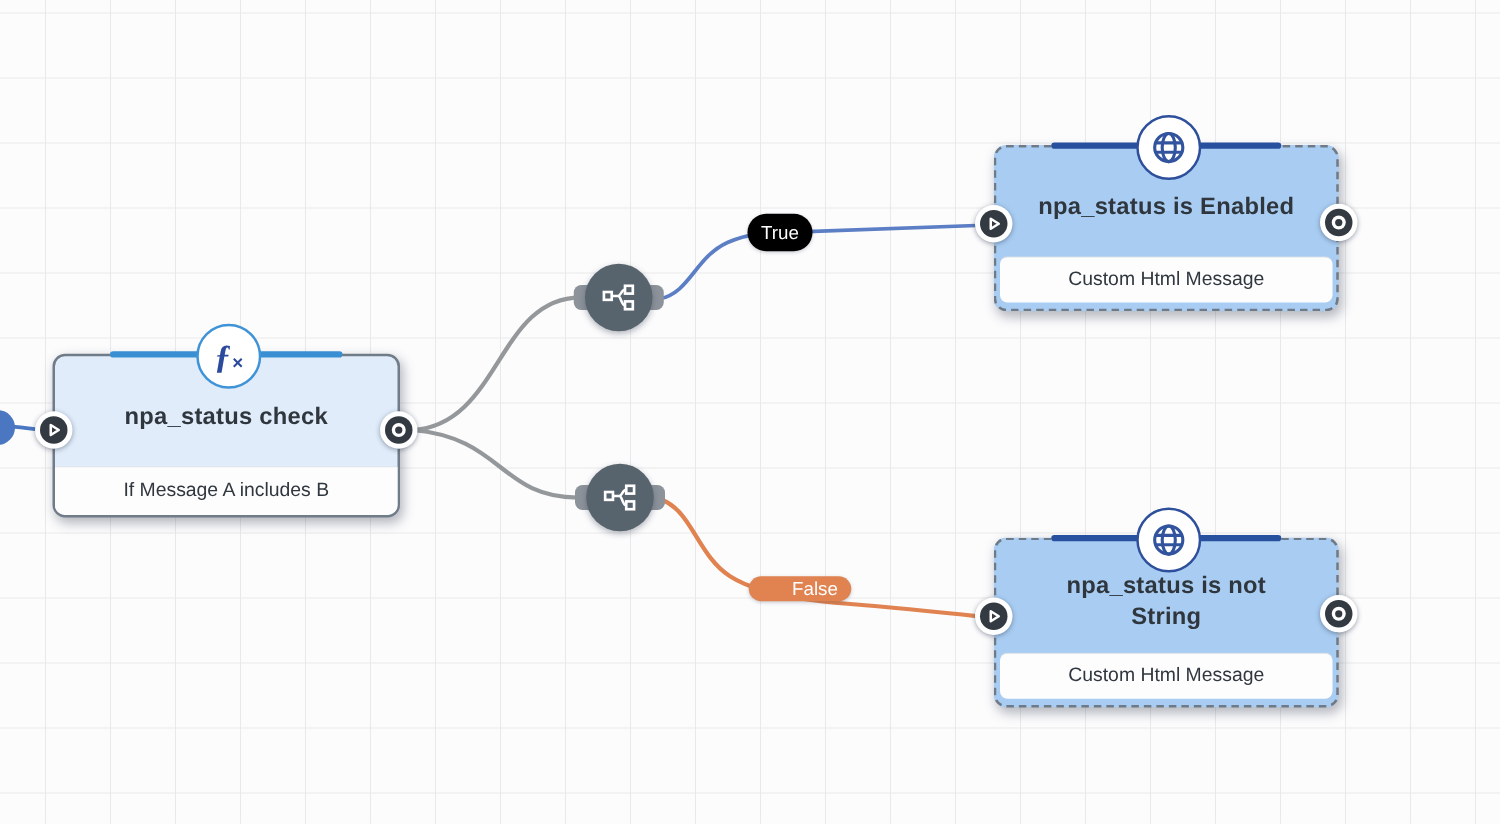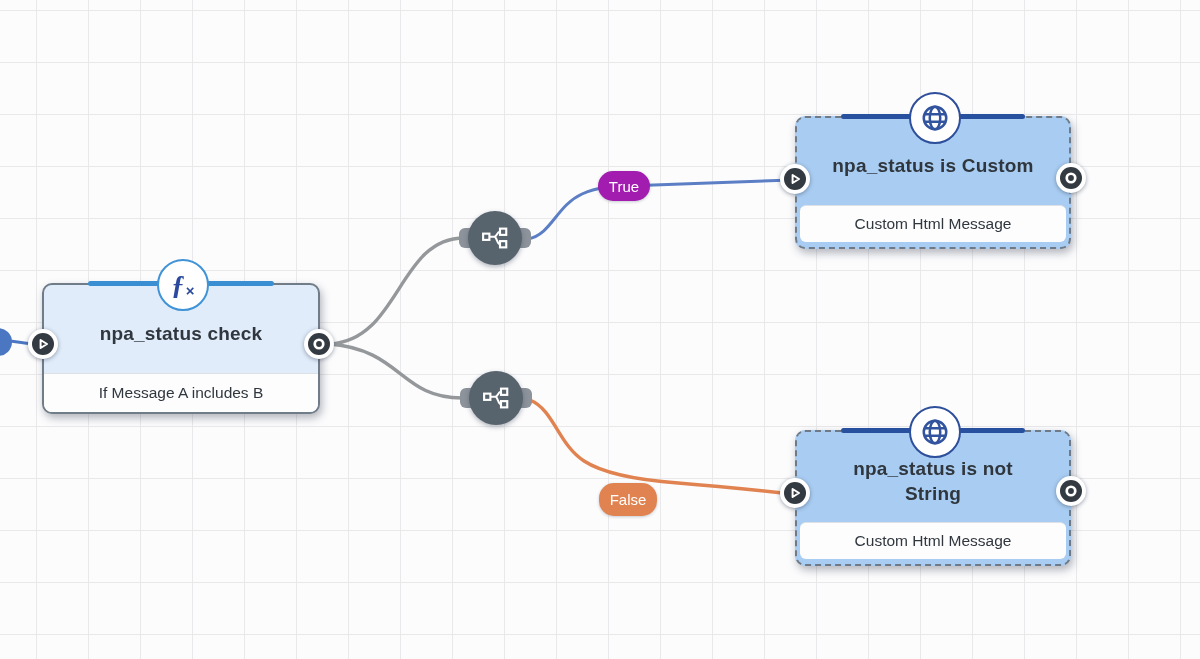--- a/index.html
+++ b/index.html
@@ -49,22 +49,22 @@
   .branch .stubs{position:absolute;left:-9px;top:17px;width:72px;height:20px;background:#8d939b;border-radius:6px;}
   .branch .disc{
     position:absolute;left:0;top:0;width:54px;height:54px;border-radius:50%;background:#57636d;
     display:flex;align-items:center;justify-content:center;box-shadow:0 2px 5px rgba(40,50,70,.35);
   }
   .pill{
     position:absolute;z-index:4;color:#fff;font-size:15px;border-radius:15px;
     display:flex;align-items:center;justify-content:center;
     box-shadow:0 1px 3px rgba(40,50,70,.25);
   }
-  .pill.true{left:598px;top:171px;width:52px;height:30px;background:#a21caf;}
-  .pill.false{left:599px;top:483px;width:58px;height:33px;background:#e08350;}
+  .pill.true{left:598px;top:171px;width:52px;height:30px;background:#000000;}
+  .pill.false{left:599px;top:461px;width:58px;height:20px;background:#e08350;padding-left:24px;}
   .edge-stub-circle{position:absolute;left:-16px;top:328px;width:28px;height:28px;border-radius:50%;background:#4b77c2;z-index:2;}
 </style>
 </head>
 <body>
 
 <svg class="edges">
 
   <path d="M 4 341 C 16 341, 22 343, 30 343.5" stroke="#4b77c2" stroke-width="3" fill="none"></path>
 
   <path d="M 330 344 C 400 340, 398 238, 464 238" stroke="#95989b" stroke-width="3.4" fill="none"></path>
@@ -135,21 +135,21 @@
 <div class="node dashed" style="left:795px;top:116px;width:272px;height:129px;">
   <div class="accent-bar" style="background:#27509f;"></div>
   <div class="icon-circle globe-circle">
     <svg width="30" height="30" viewBox="0 0 24 24">
       <circle cx="12" cy="12" r="9" fill="none" stroke="#32549e" stroke-width="2"></circle>
       <ellipse cx="12" cy="12" rx="4.2" ry="9" fill="none" stroke="#32549e" stroke-width="2"></ellipse>
       <path d="M3.6 9 H20.4 M3.6 15 H20.4" fill="none" stroke="#32549e" stroke-width="2"></path>
     </svg>
   </div>
   <div class="title-area">
-    <div class="node-title">npa_status is Custom</div>
+    <div class="node-title">npa_status is Enabled</div>
   </div>
   <div class="footer inset">Custom Html Message</div>
   <div class="port" style="left:-17px;top:46px;">
     <svg width="24" height="24" viewBox="0 0 24 24">
       <circle cx="12" cy="12" r="11" fill="#333a41"></circle>
       <path d="M9.6 8 L16 12 L9.6 16 Z" fill="none" stroke="#fff" stroke-width="2" stroke-linejoin="round"></path>
     </svg>
   </div>
   <div class="port" style="right:-17px;top:45px;">
     <svg width="24" height="24" viewBox="0 0 24 24">

